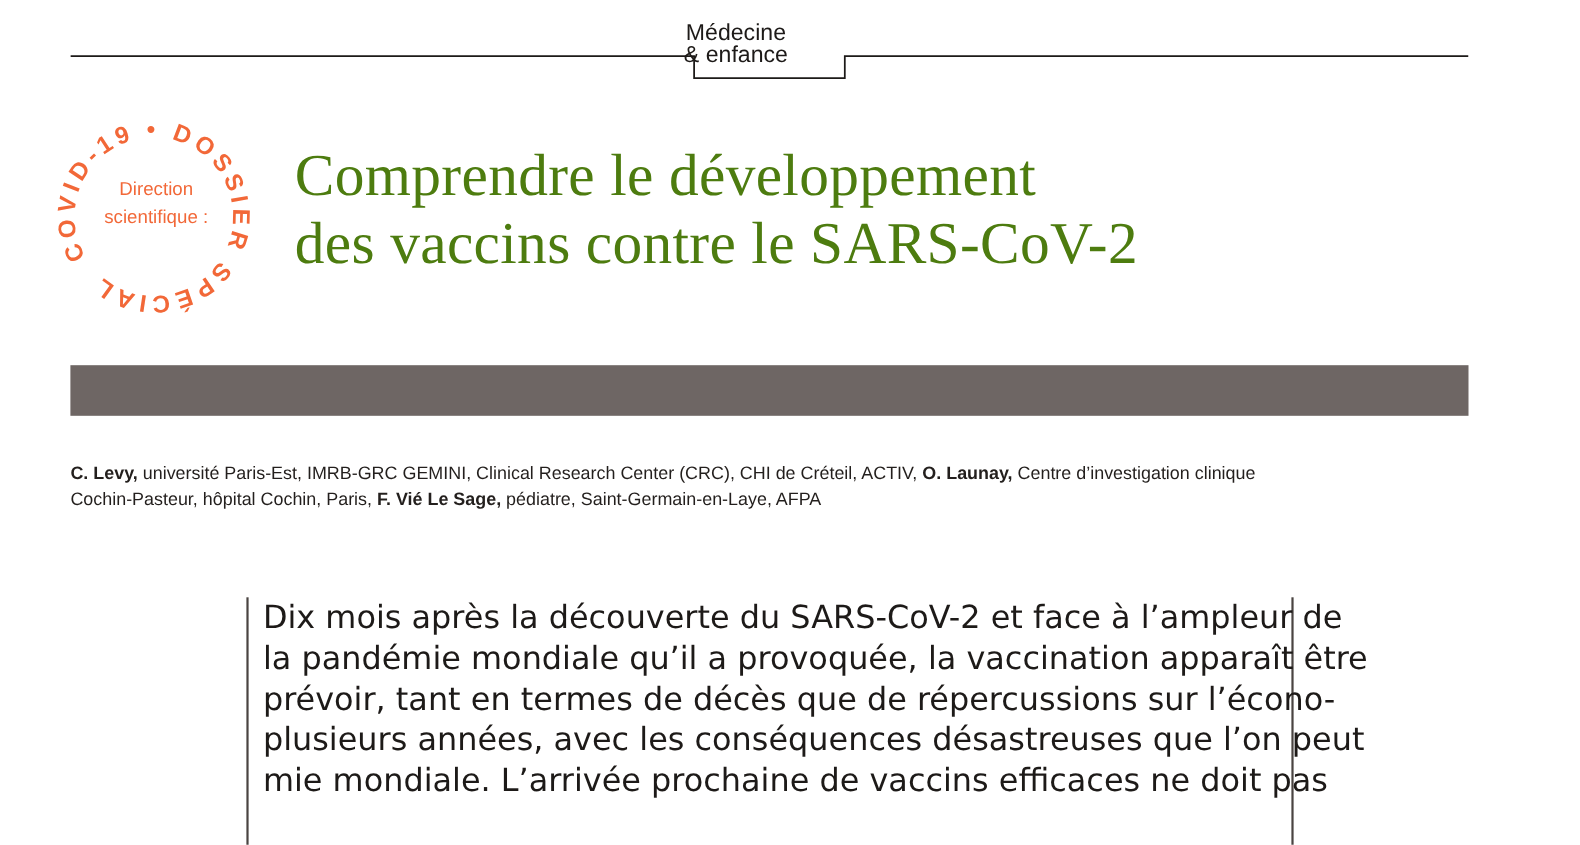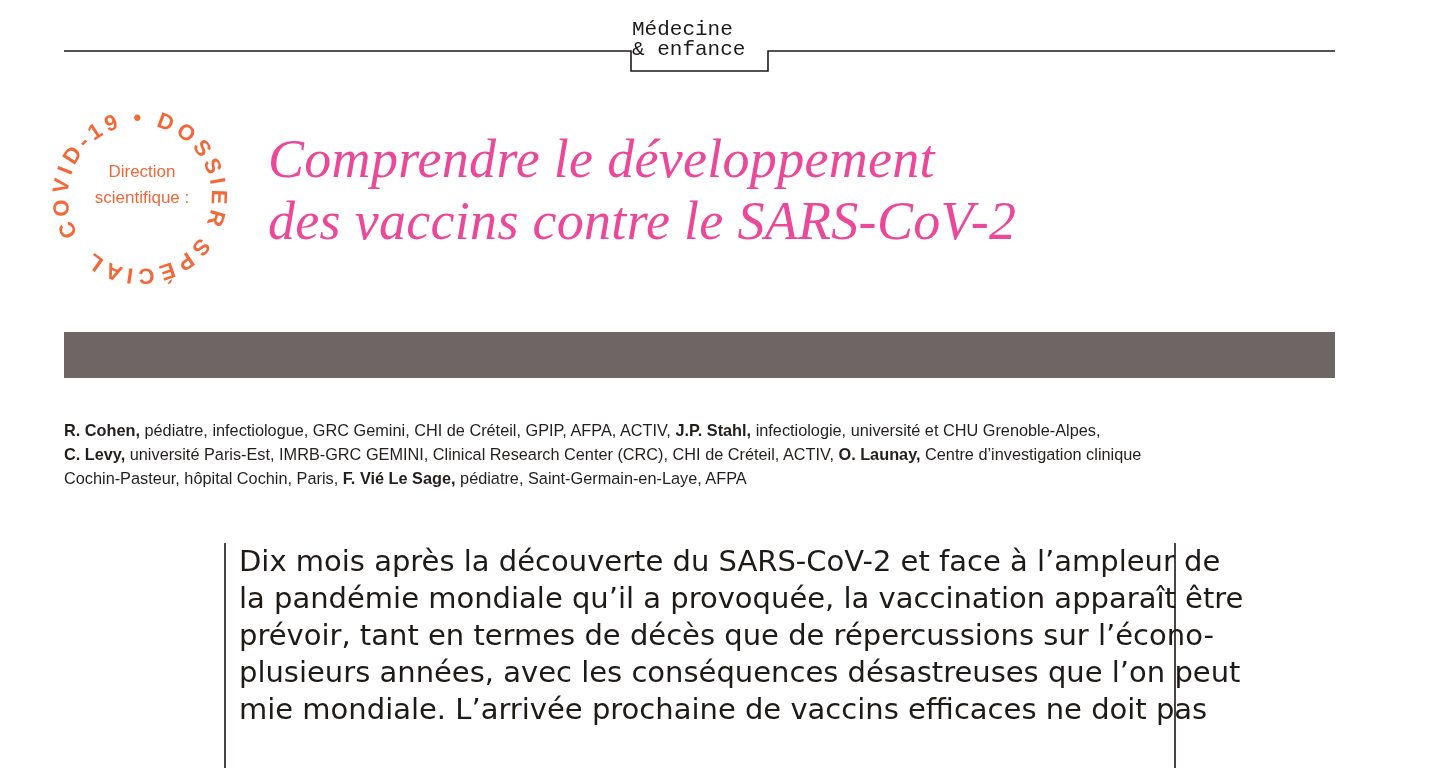--- a/index.html
+++ b/index.html
@@ -19,25 +19,25 @@
     .header-rule {
       position: absolute;
       left: 64px;
       top: 50px;
       width: 1271px;
       height: 24px;
     }
     .header-rule svg { display: block; }
     .journal-label {
       position: absolute;
-      left: 632px;
+      left: 601px;
       top: 20px;
       width: 136px;
-      text-align: left;
-      font-family: Liberation Mono, monospace;
+      text-align: center;
+      font-family: Liberation Sans, sans-serif;
       font-size: 21px;
       line-height: 20px;
       color: #1d1a18;
     }
     .journal-label div { white-space: nowrap; }
 
     
     .badge {
       position: absolute;
       left: 52px;
@@ -59,23 +59,22 @@
     }
 
     
     .title {
       position: absolute;
       left: 268px;
       top: 128px;
       font-family: "Liberation Serif", "DejaVu Serif", serif;
       font-size: 54px;
       line-height: 62px;
-      color: #ec4899;
+      color: #4d7c0f;
       letter-spacing: 0.3px;
-      font-style: italic;
     }
     .title div { white-space: nowrap; }
 
     
     .band {
       position: absolute;
       left: 64px;
       top: 332px;
       width: 1271px;
       height: 46px;
@@ -148,23 +147,20 @@
 
 <h1 class="title" style="margin:0;font-weight:normal;">
   <div>Comprendre le développement</div>
   <div>des vaccins contre le SARS-CoV-2</div>
 </h1>
 
 <div class="band"></div>
 
 <div class="authors">
   <div class="line">
-    <b>R. Cohen,</b><span> pédiatre, infectiologue, GRC Gemini, CHI de Créteil, GPIP, AFPA, ACTIV, </span><b>J.P. Stahl,</b><span> infectiologie, université et CHU Grenoble-Alpes,</span>
-  </div>
-  <div class="line">
     <b>C. Levy,</b><span> université Paris-Est, IMRB-GRC GEMINI, Clinical Research Center (CRC), CHI de Créteil, ACTIV, </span><b>O. Launay,</b><span> Centre d’investigation clinique</span>
   </div>
   <div class="line">
     <span>Cochin-Pasteur, hôpital Cochin, Paris, </span><b>F. Vié Le Sage,</b><span> pédiatre, Saint-Germain-en-Laye, AFPA</span>
   </div>
 </div>
 
 <div class="lead">
   <div class="lead-text">
     <div>Dix mois après la découverte du SARS-CoV-2 et face à l’ampleur de</div>

